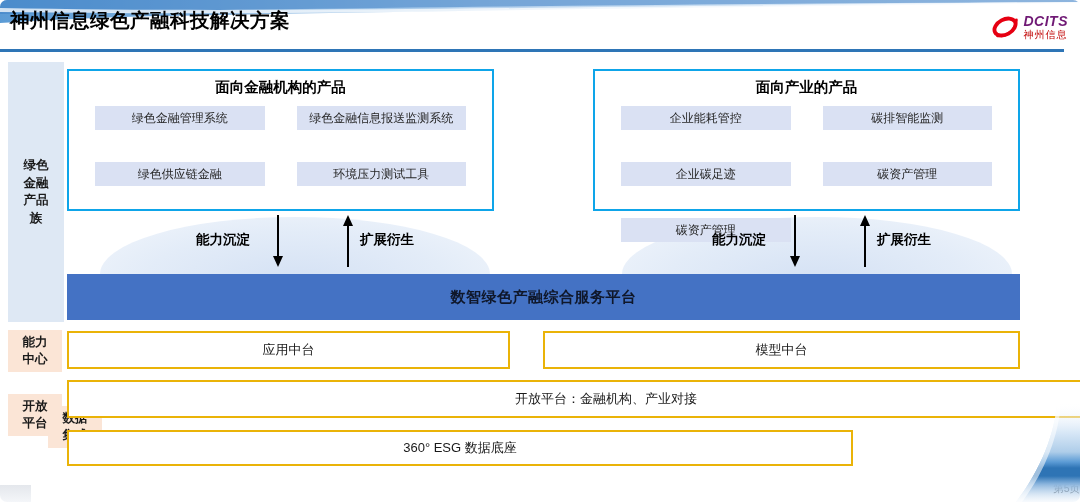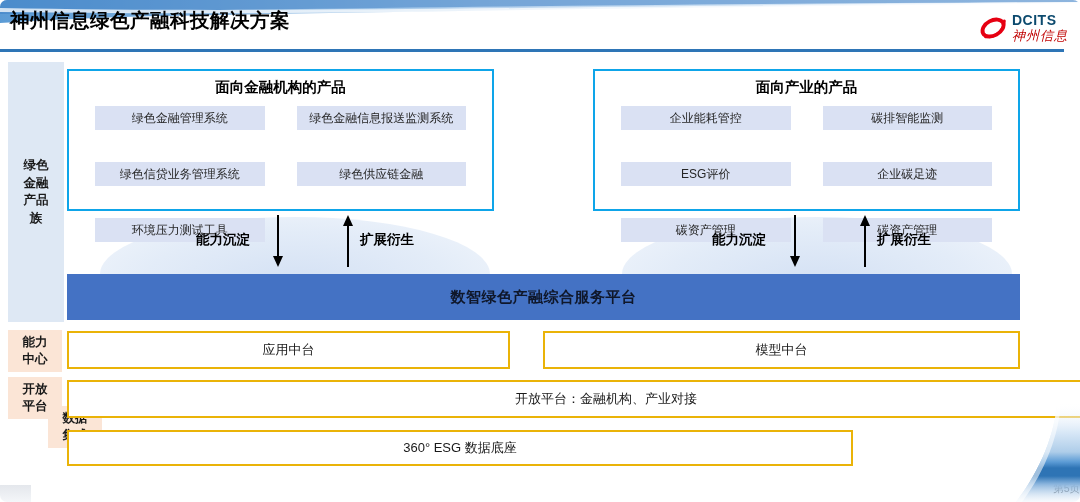--- a/index.html
+++ b/index.html
@@ -6,31 +6,31 @@
   html,body { background:#fff; }
   body { font-family:"Liberation Sans","DejaVu Sans",sans-serif; }
   .slide { position:relative; width:1080px; height:502px; background:#fff; overflow:hidden;border-radius:7px; }
 
   
   .swoosh-top { position:absolute; left:0; top:0; width:1080px; height:50px; pointer-events:none; }
   .page-title { position:absolute; left:10px; top:7px; font-size:19.5px; font-weight:bold; color:#000; letter-spacing:0.5px; }
   .title-rule { position:absolute; left:0; top:49px; width:1064px; height:3px; background:#2e75b6; }
   .brand { position:absolute; right:12px; top:13px; display:flex; align-items:center; gap:4px; }
   .brand-text { display:flex; flex-direction:column; line-height:1; }
-  .brand-name { color:#0c4a6e; font-weight:bold; font-size:14px; letter-spacing:0.5px; }
-  .brand-name-cn { color:#c00000; font-size:13px; margin-top:2px; letter-spacing:1px;font-style:italic; }
+  .brand-name { color:#701a75; font-weight:bold; font-style:italic; font-size:14px; letter-spacing:0.5px; }
+  .brand-name-cn { color:#c00000; font-size:10px; margin-top:2px; letter-spacing:1px; }
 
   
   .rail-top { position:absolute; left:8px; top:62px; width:56px; height:260px; background:#dee8f4;
               display:flex; align-items:center; justify-content:center; }
   .rail-label, .peach-label span { display:block; width:2em; text-align:center; word-break:break-all;
               font-weight:bold; font-size:12.5px; color:#1a1a1a; line-height:1.4; }
   .peach-label { position:absolute; left:8px; width:54px; height:42px; background:#fbe5d6;
               display:flex; align-items:center; justify-content:center; }
-  .peach-1 { top:330px; } .peach-2 { top:377px; } .peach-3 { top:406px;margin-left:40px; }
+  .peach-1 { top:330px; } .peach-2 { top:394px; } .peach-3 { top:406px;margin-left:40px; }
   .gray-corner { position:absolute; left:0; top:485px; width:31px; height:17px;
               background:linear-gradient(180deg,#e4e7ec,#f4f6f9); }
 
   
   .prod-box { position:absolute; top:69px; width:427px; height:142px; background:#fff;
               border:2px solid #0ea5e9; }
   .box-fin { left:67px; } .box-ind { left:593px; }
   .box-title { text-align:center; font-weight:bold; font-size:14.5px; color:#000; padding-top:7px; }
   .chip-grid { display:grid; grid-template-columns:1fr 1fr; column-gap:22px; row-gap:10px;
               padding:9px 26px 0 26px;gap:32px; }
@@ -111,32 +111,30 @@
   <div class="gray-corner"></div>
 
   <div class="dome dome-left"></div>
   <div class="dome dome-right"></div>
 
   <div class="prod-box box-fin">
     <div class="box-title">面向金融机构的产品</div>
     <div class="chip-grid">
       <div class="chip">绿色金融管理系统</div>
       <div class="chip">绿色金融信息报送监测系统</div>
-      <div class="chip">绿色信贷业务管理系统</div>
       <div class="chip">绿色供应链金融</div>
       <div class="chip">环境压力测试工具</div>
     </div>
   </div>
 
   <div class="prod-box box-ind">
     <div class="box-title">面向产业的产品</div>
     <div class="chip-grid">
       <div class="chip">企业能耗管控</div>
       <div class="chip">碳排智能监测</div>
-      <div class="chip">ESG评价</div>
       <div class="chip">企业碳足迹</div>
       <div class="chip">碳资产管理</div>
       <div class="chip">碳资产管理</div>
     </div>
   </div>
 
   <span class="arrow-label" style="left:196px;">能力沉淀</span>
   <svg class="arrow" style="left:272px;" width="12" height="52">
     <line x1="6" y1="0" x2="6" y2="42" stroke="#000" stroke-width="2"></line>
     <polygon points="1,41 11,41 6,52" fill="#000"></polygon>

